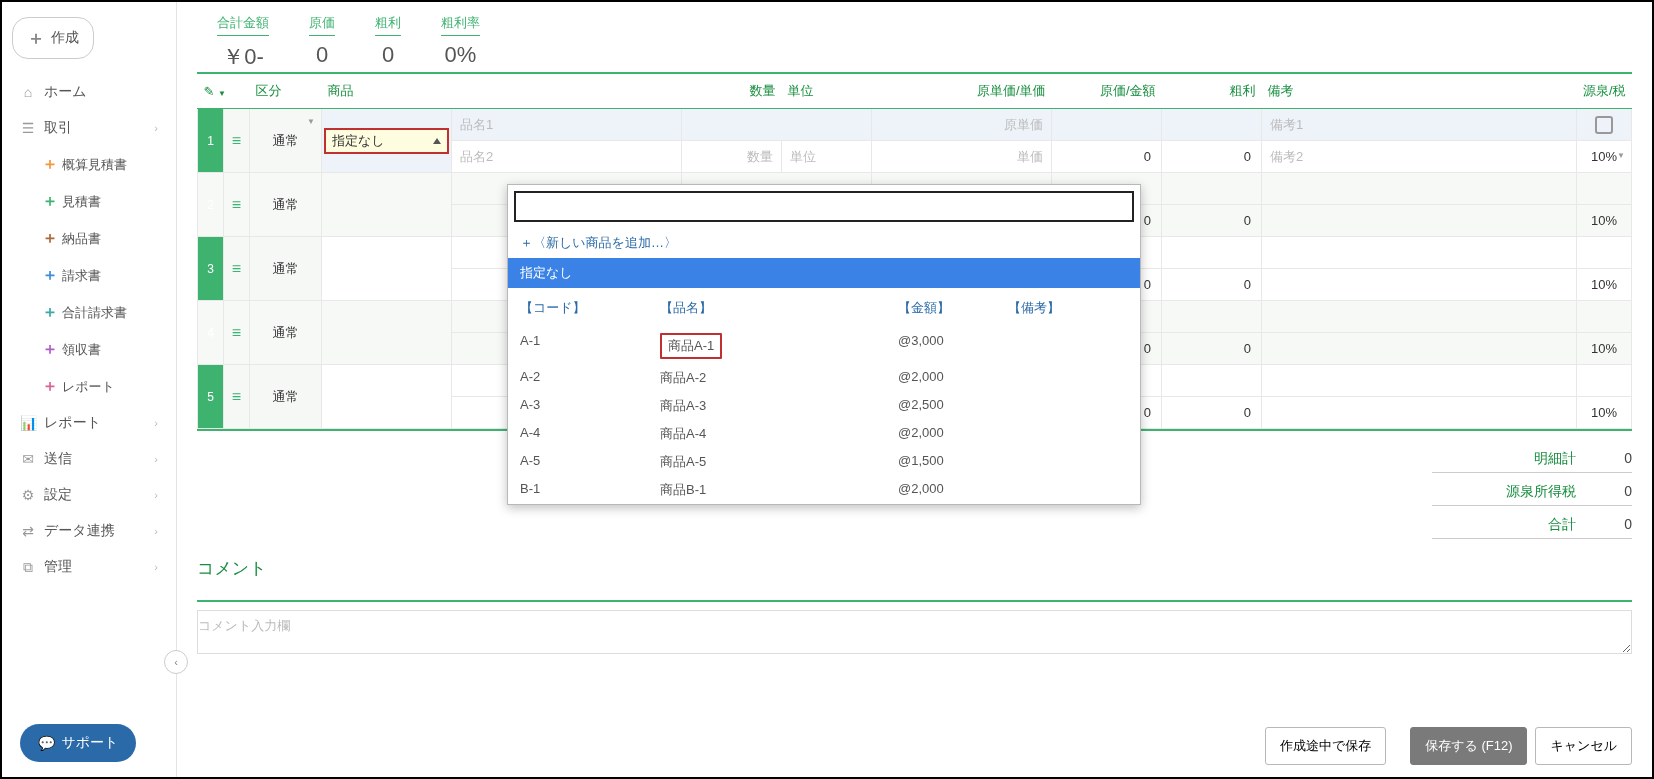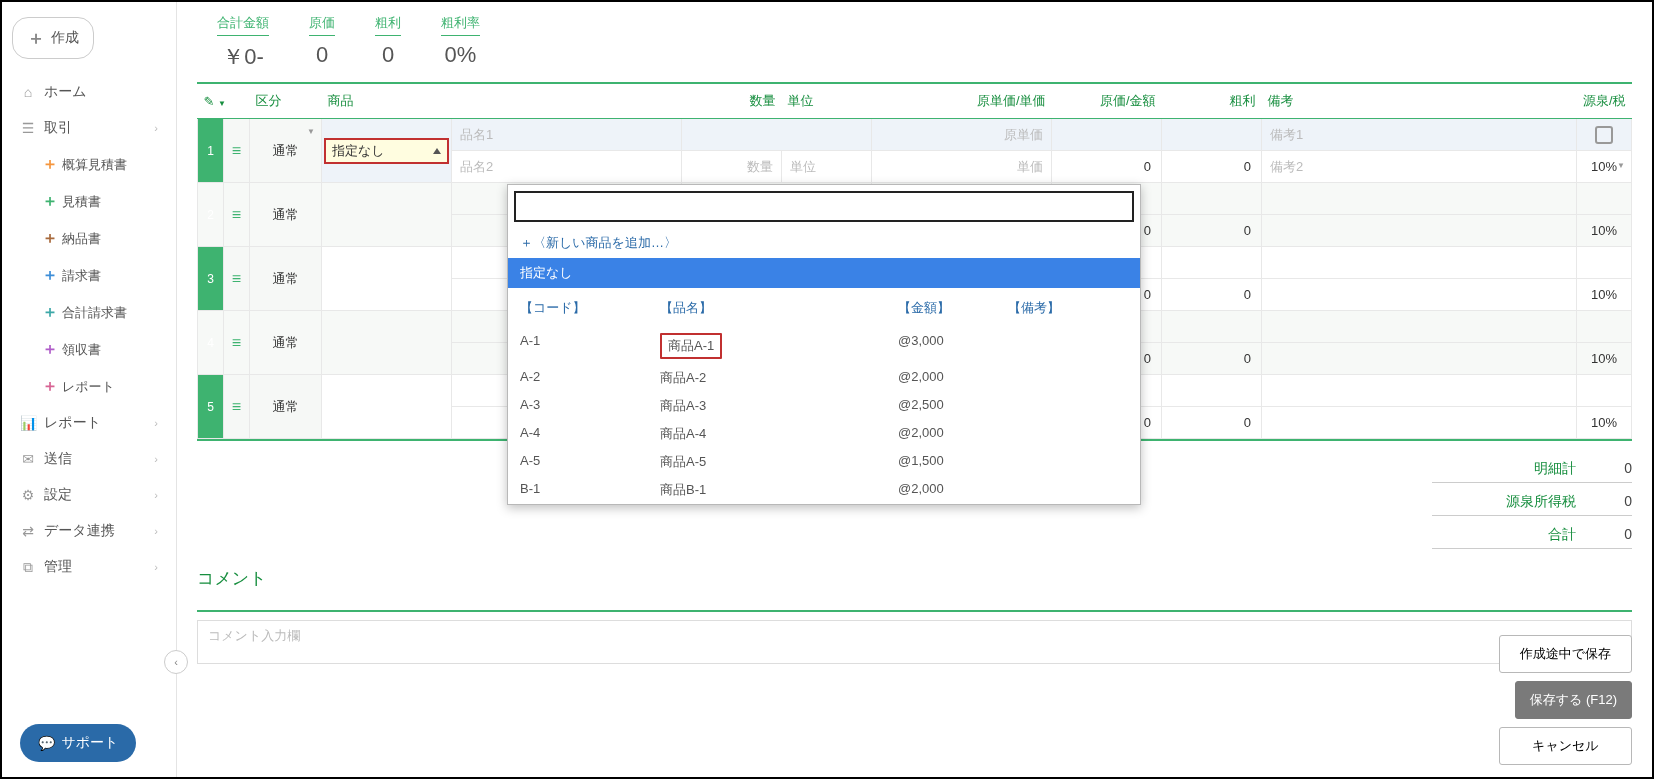--- a/index.html
+++ b/index.html
@@ -20,21 +20,21 @@
 .plus-teal { color: #3da8a8; }
 .plus-purple { color: #b05dc9; }
 .plus-pink { color: #d86494; }
 .support-btn { position: absolute; bottom: 15px; left: 18px; background: #2a6aa8; color: #fff; border: none; border-radius: 20px; padding: 10px 18px; font-size: 14px; cursor: pointer; display: flex; align-items: center; gap: 6px; }
 .collapse-toggle { position: absolute; right: -12px; top: 648px; width: 24px; height: 24px; border: 1px solid #ccc; border-radius: 50%; background: #fff; display: flex; align-items: center; justify-content: center; font-size: 11px; color: #888; cursor: pointer; }
 
 
 .main { flex: 1; padding: 12px 20px; overflow: hidden; display: flex; flex-direction: column; position: relative; }
 
 
-.summary { display: flex; gap: 0; margin-bottom: 10px; }
+.summary { display: flex; gap: 0; }
 .summary-item { padding: 0 20px; text-align: center; }
 .summary-item .lbl { color: #3eb370; border-bottom: 1px solid #3eb370; padding-bottom: 3px; font-size: 13px; }
 .summary-item .val { font-size: 22px; color: #555; padding-top: 6px; }
 
 
 .tbl-wrap { border-top: 2px solid #3eb370; border-bottom: 2px solid #3eb370; overflow: auto; }
 table { border-collapse: collapse; width: 100%; table-layout: fixed; }
 th { color: #178e3f; font-weight: normal; font-size: 13px; padding: 8px 6px; border-bottom: 1px solid #3eb370; text-align: left; }
 th.r { text-align: right; }
 td { border: 1px solid #e8e8e8; padding: 0; height: 32px; }
@@ -71,25 +71,25 @@
 
 
 .totals { margin: 15px 0 10px; display: flex; flex-direction: column; align-items: flex-end; gap: 6px; }
 .totals .trow { display: flex; width: 200px; gap: 16px; font-size: 14px; color: #178e3f; border-bottom: 1px solid #ccc; padding: 4px 0; }
 .totals .trow .tl { flex: 1; text-align: right; }
 .totals .trow .tv { width: 40px; text-align: right; color: #444; }
 
 
 .comment-sec { margin-top: 8px; }
 .cmt-title { color: #178e3f; font-size: 17px; border-bottom: 2px solid #3eb370; padding-bottom: 20px; margin-bottom: 8px; }
-.cmt-box { width: 100%; min-height: 26px; border: 1px solid #ddd; padding: 6px 10px; font-size: 13px; color: #333; resize: vertical; }
+.cmt-box { width: 100%; min-height: 26px; border: 1px solid #ddd; padding: 6px 0; font-size: 13px; color: #333; resize: vertical; }
 .cmt-box::placeholder { color: #bbb; }
 
 
-.footer { position: absolute; bottom: 12px; right: 20px; display: flex; gap: 8px; flex-direction: column; }
+.footer { position: absolute; bottom: 12px; right: 20px; display: flex; gap: 8px; }
 .btn { padding: 9px 14px; border: 1px solid #b8b8b8; border-radius: 3px; font-size: 13px; background: #fff; cursor: pointer; }
 .btn-dark { background: #7a7a7a; color: #fff; border-color: #7a7a7a; margin-left: 16px; }
 
 .icon { display: inline-block; width: 16px; text-align: center; color: #999; }
 </style>
 </head>
 <body>
 
 <div class="app">
 

